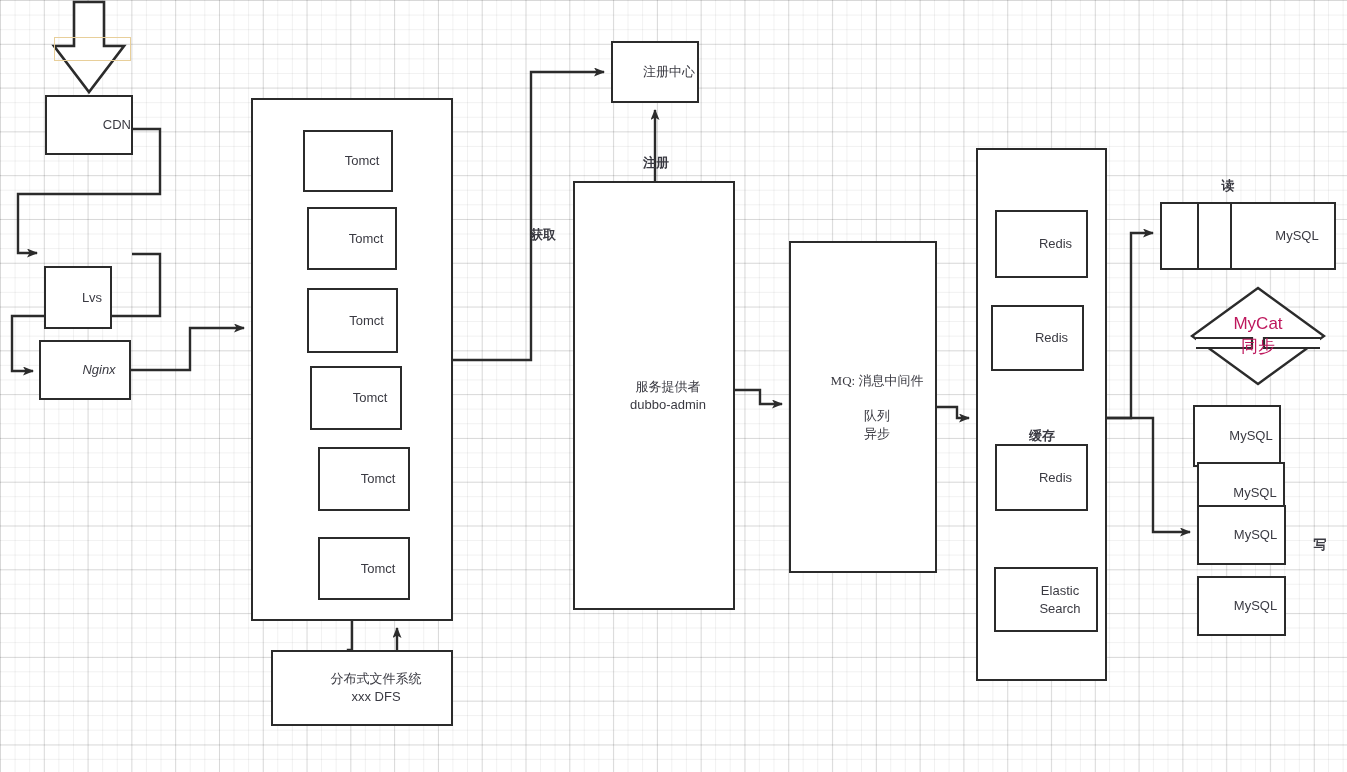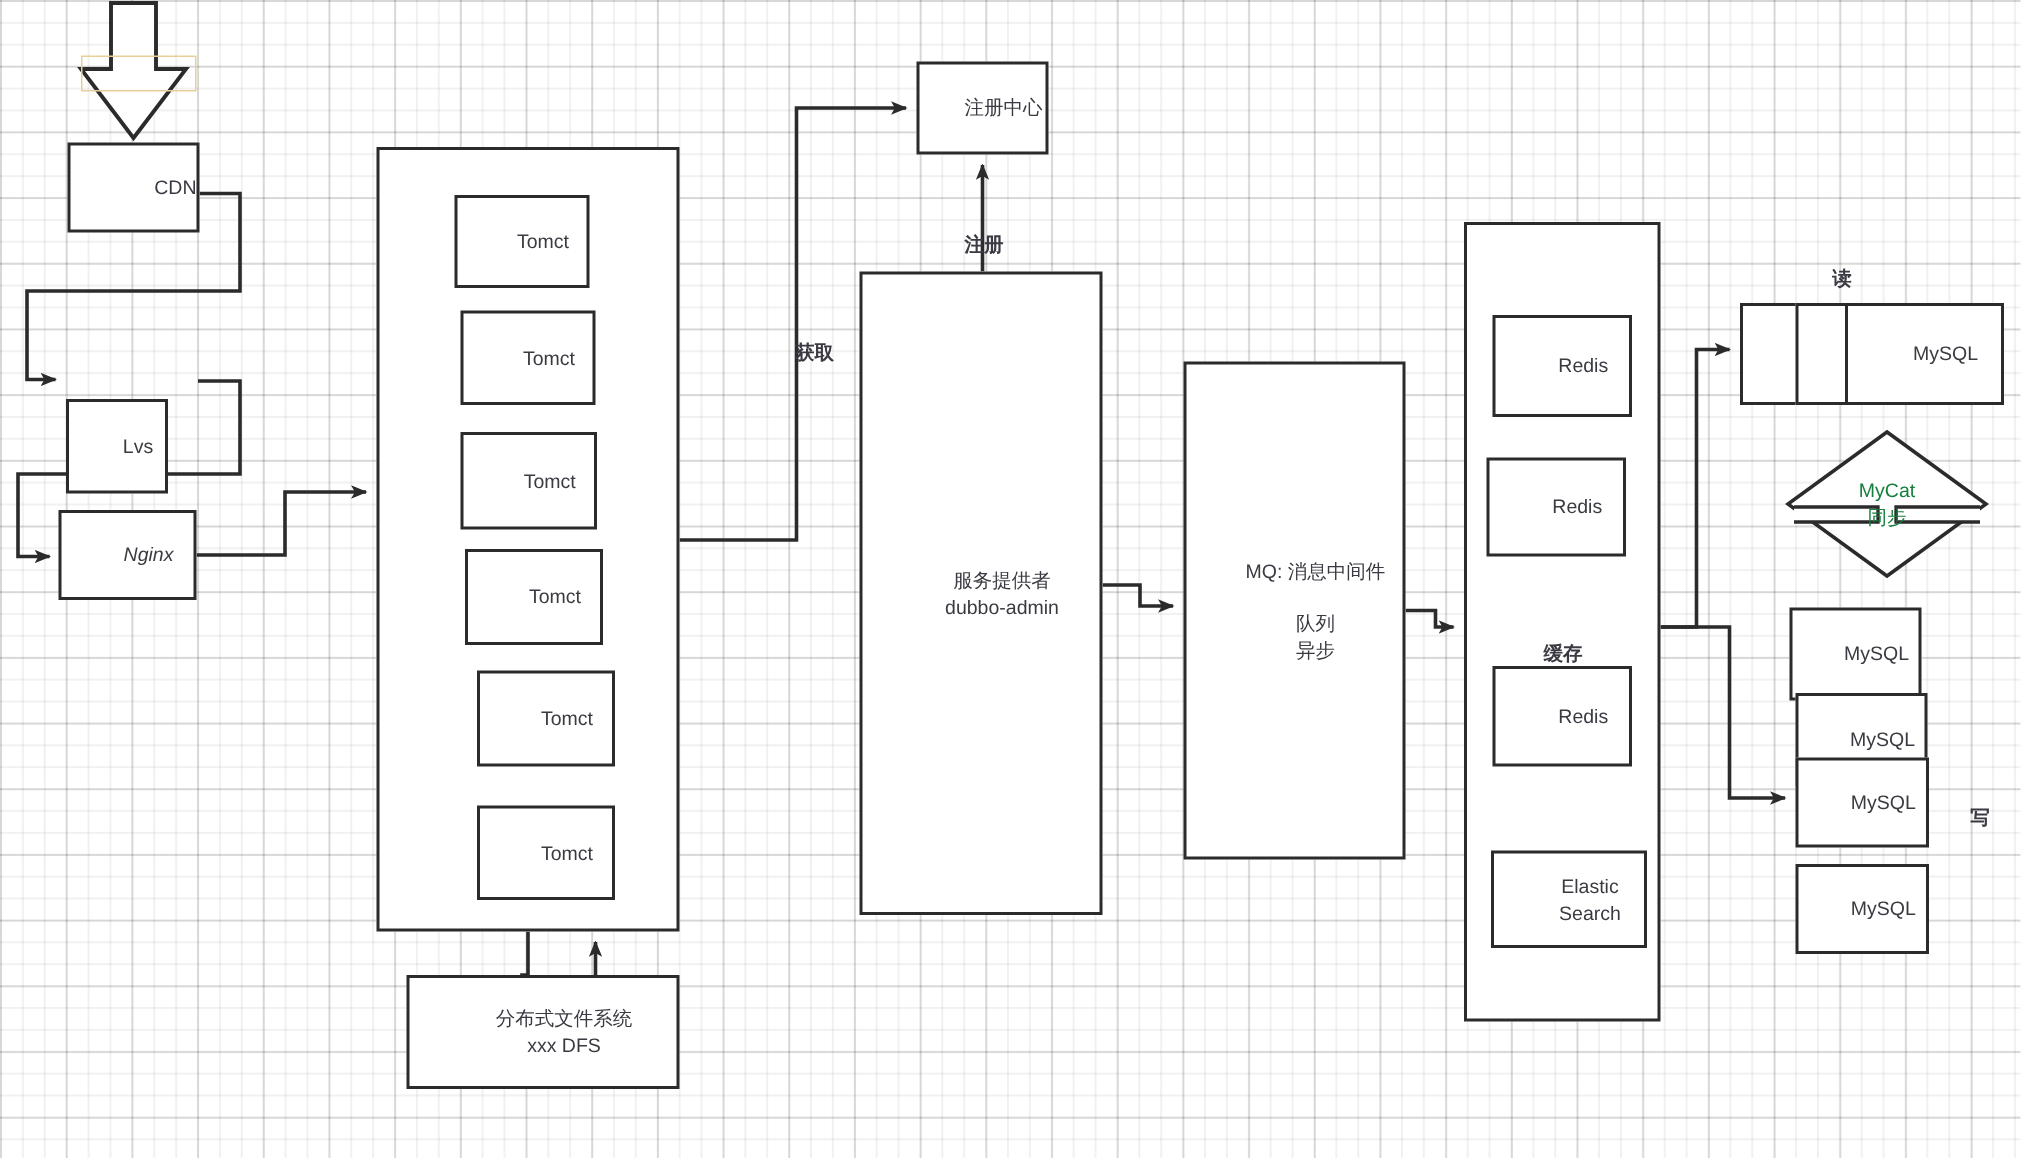--- a/index.html
+++ b/index.html
@@ -50,21 +50,21 @@
     position:absolute;
     box-sizing:border-box;
     border:1.5px solid #e8cf9a;
     background:transparent;
   }
   .diamond-wrap{position:absolute;}
   .diamond-wrap svg{display:block;}
   .diamond-text{
     position:absolute;left:0;top:0;width:100%;height:100%;
     display:flex;align-items:center;justify-content:center;
-    text-align:center;font-size:13px;color:#15803d;line-height:1.35;
+    text-align:center;font-size:17px;color:#be185d;line-height:1.35;
     white-space:pre-line;
   }
 </style>
 </head>
 <body>
 
 <div id="canvas"></div>
 
 <svg id="wires" viewBox="0 0 1347 772">
   <defs>
@@ -139,21 +139,21 @@
 </div>
 
 <div class="node" style="left:611px;top:41px;width:88px;height:62px;">
   <span>注册中心</span>
 </div>
 <div class="node" style="left:573px;top:181px;width:162px;height:429px;">
   <span>服务提供者
 dubbo-admin</span>
 </div>
 
-<div class="node" style="left:789px;top:241px;width:148px;height:332px;">
+<div class="node" style="left:789px;top:241px;width:148px;height:332px;font-family:Liberation Serif, serif;">
   <span>MQ: 消息中间件
 
 队列
 异步</span>
 </div>
 
 <div class="node container-node" style="left:976px;top:148px;width:131px;height:533px;"></div>
 <div class="node" style="left:995px;top:210px;width:93px;height:68px;">
   <span>Redis</span>
 </div>

